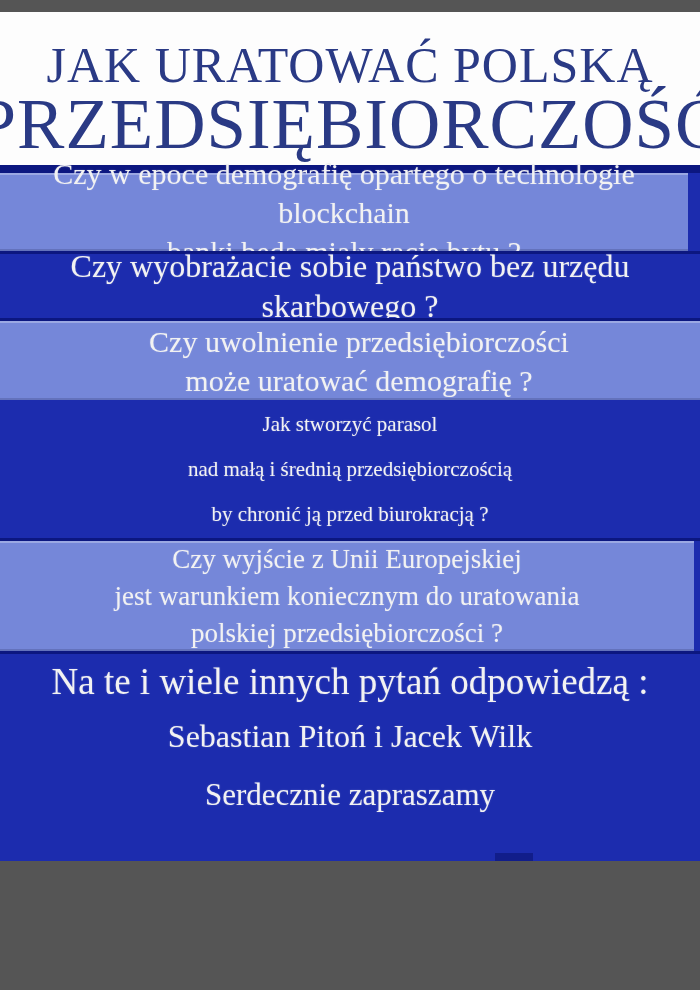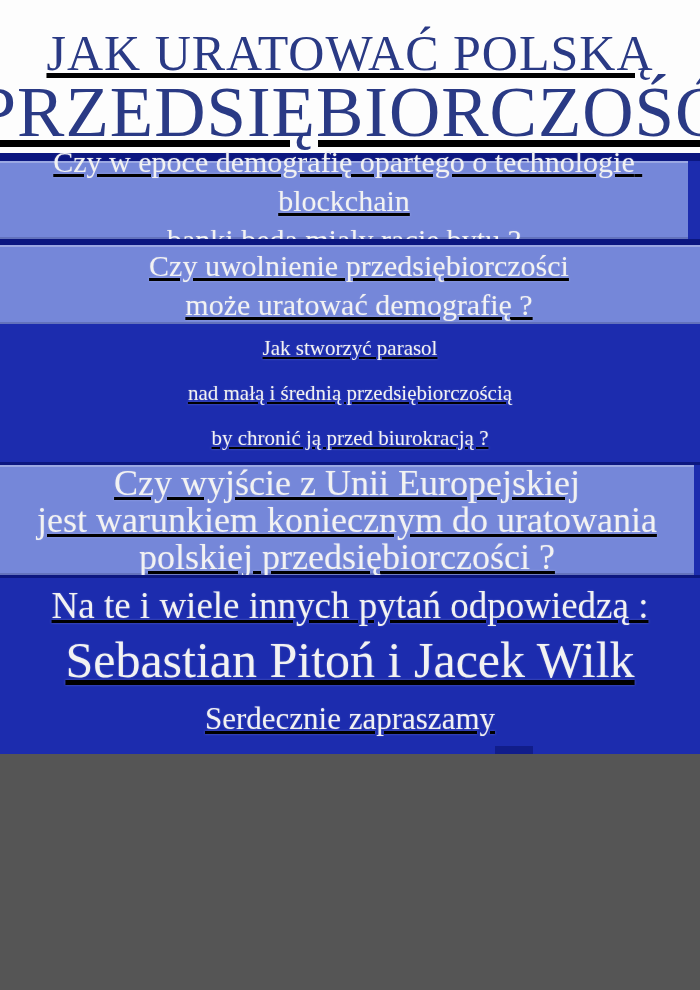--- a/index.html
+++ b/index.html
@@ -12,27 +12,26 @@
     --footer-rect:#111d8a;
   }
   *{margin:0;padding:0;box-sizing:border-box;}
   body{
     font-family:"Liberation Serif","DejaVu Serif",serif;
     background:#555;
   }
   .poster{
     position:relative;
     width:700px;
-    height:754px;
-    margin:0 auto;
+    height:849px;
+    margin:12px auto;
     background:var(--dark-blue);
     overflow:hidden;
     display:flex;
     flex-direction:column;
-    text-decoration:underline;
   }
   .header{
     height:153px;
     background:var(--header-white);
     display:flex;
     flex-direction:column;
     align-items:center;
     justify-content:flex-end;
     padding-bottom:10px;
     color:var(--title-navy);
@@ -69,36 +68,36 @@
   .section.dark{background:var(--dark-blue);}
   .section.light{
     background:var(--light-band);
     box-shadow:inset 0 2px 0 rgba(255,255,255,.28), inset 0 -2px 0 rgba(0,0,30,.15);
   }
   .q1{height:172px;font-size:31px;line-height:43px;}
   .q2{height:78px;font-size:30px;line-height:39px;margin-right:12px;}
   .q3{height:64px;font-size:32px;line-height:40px;}
   .q4{height:79px;font-size:30px;line-height:39px;padding-left:18px;}
   .q5{height:138px;font-size:21px;line-height:45px;}
-  .q6{height:110px;font-size:36px;line-height:37px;margin-right:6px;}
+  .q6{height:110px;font-size:27px;line-height:37px;margin-right:6px;}
   .footer{
     height:176px;
     background:var(--dark-blue);
     display:flex;
     flex-direction:column;
     align-items:center;
     justify-content:flex-start;
     padding-top:2px;
     color:var(--text-white);
     text-align:center;
     text-shadow:0 0 2px rgba(225,230,255,.30);
     flex:1 1 auto;
   }
   .footer .f1{font-size:37px;line-height:52px;}
-  .footer .f2{font-size:50px;line-height:56px;}
+  .footer .f2{font-size:32px;line-height:56px;}
   .footer .f3{font-size:31px;line-height:62px;text-align:right;}
   .footer-rect{
     position:absolute;
     left:495px;
     bottom:0;
     width:38px;
     height:8px;
     background:var(--footer-rect);
   }
 </style>
@@ -115,20 +114,21 @@
   <div class="sep"></div>
 
 
   <div class="sep thin"></div>
 
   <div class="section light q2">Czy w epoce demografię opartego o technologie blockchain
 banki będą miały racje bytu ?</div>
 
   <div class="sep thin"></div>
 
+  <div class="section dark q3">Czy wyobrażacie sobie państwo bez urzędu skarbowego ?</div>
 
   <div class="sep thin"></div>
 
   <div class="section light q4">Czy uwolnienie przedsiębiorczości
 może uratować demografię ?</div>
 
   <div class="section dark q5">Jak stworzyć parasol
 nad małą i średnią przedsiębiorczością
 by chronić ją przed biurokracją ?</div>
 

